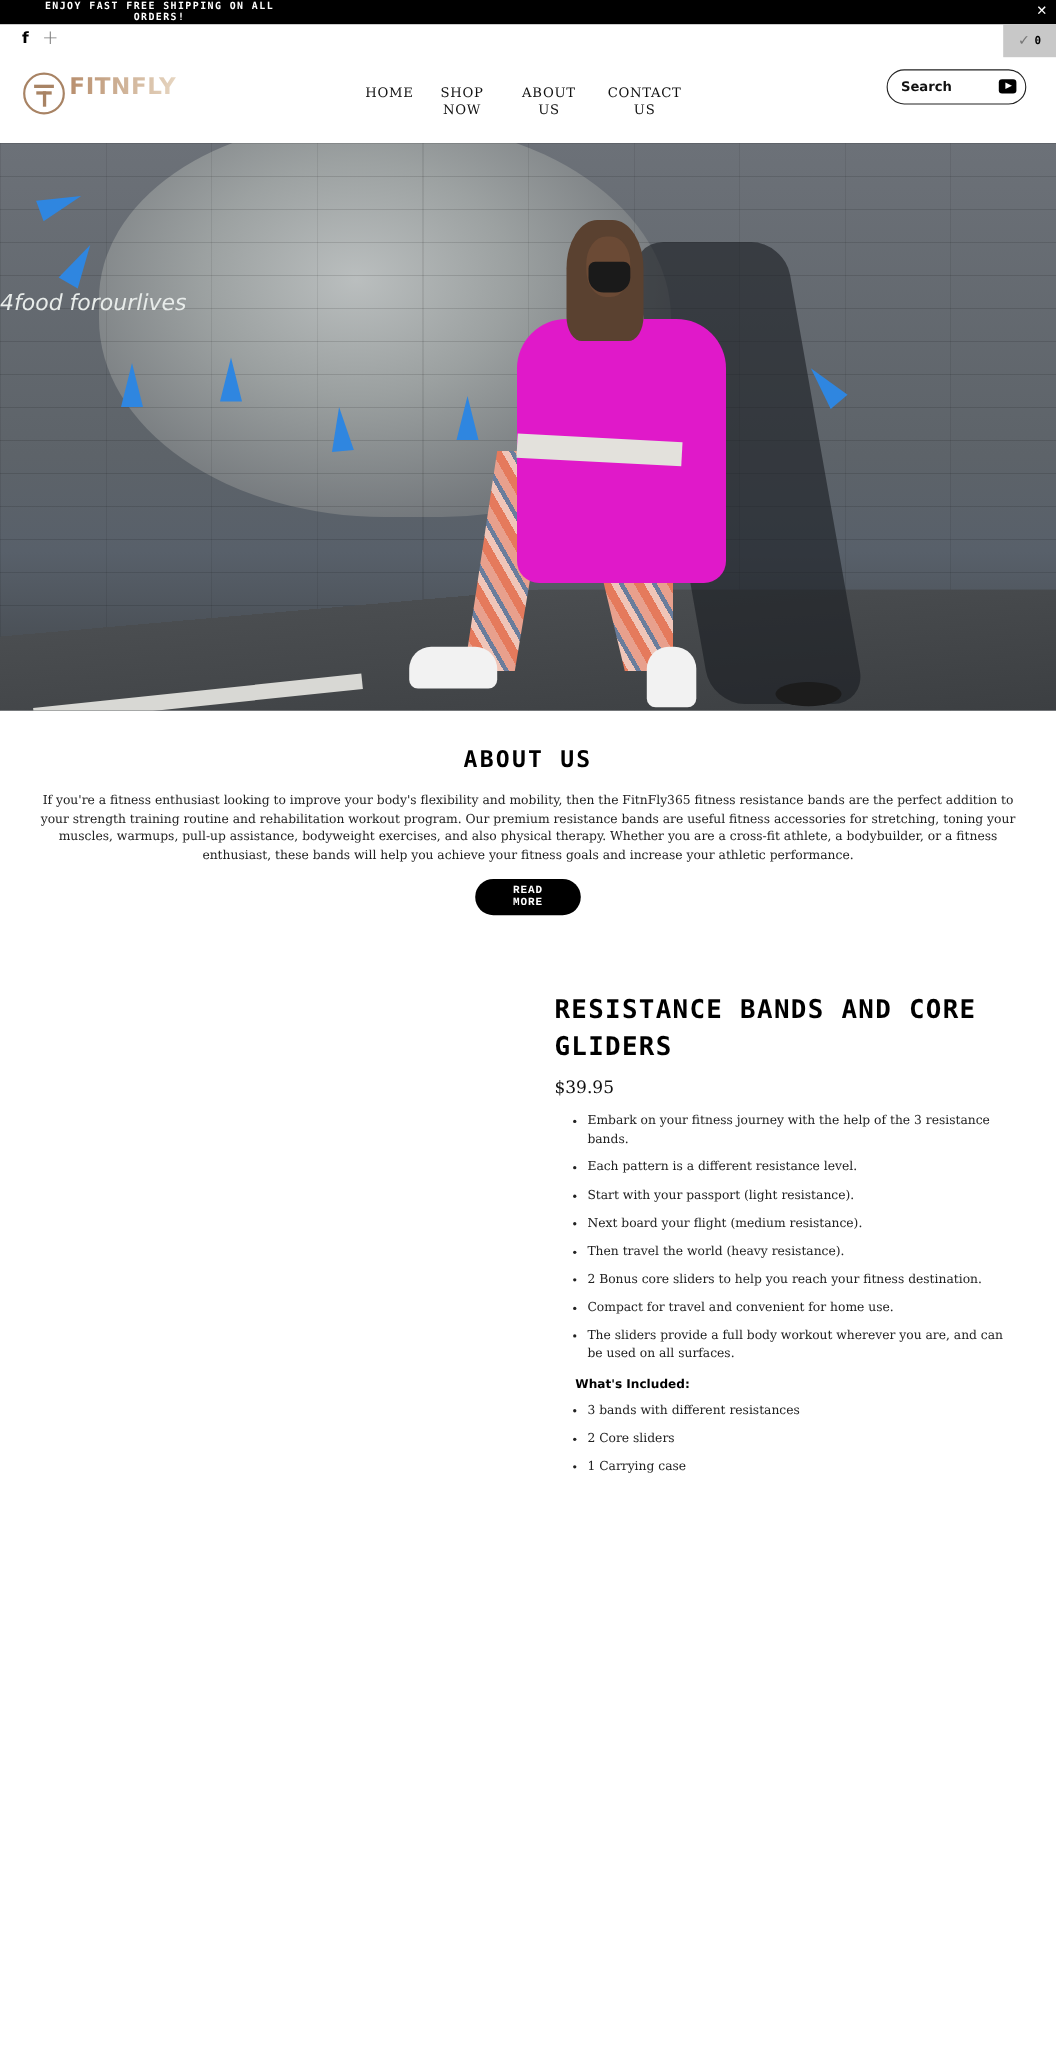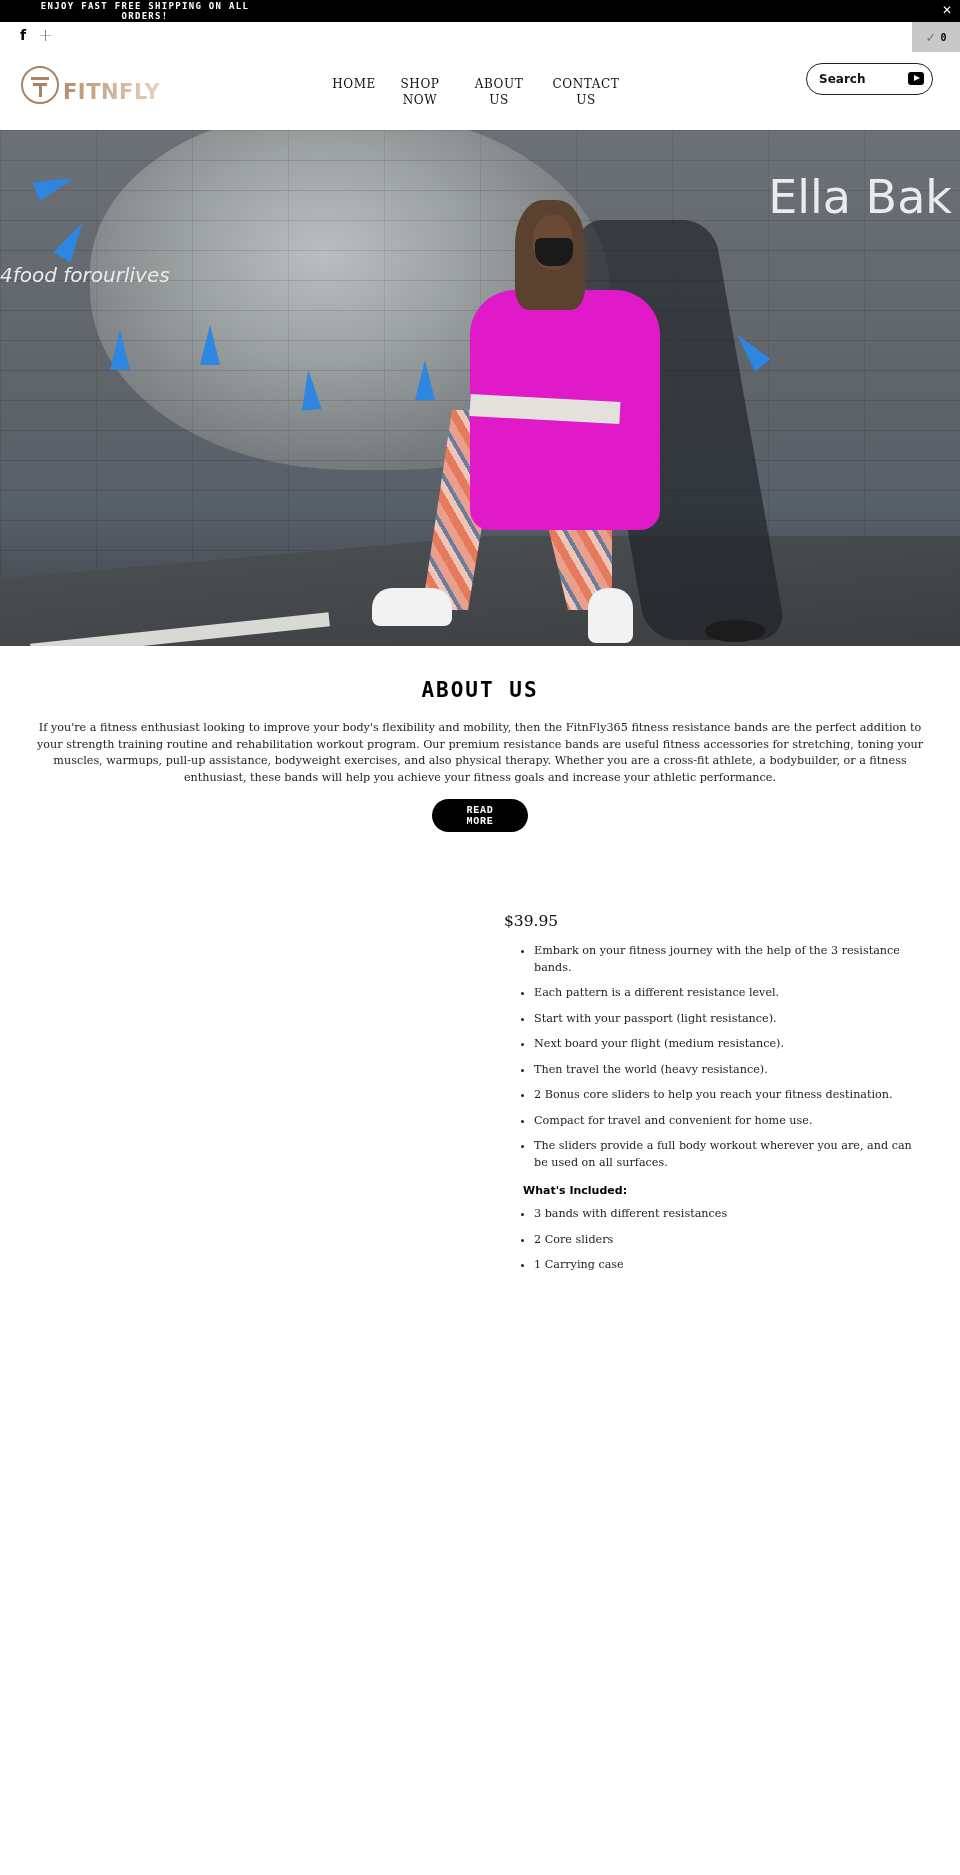--- a/index.html
+++ b/index.html
@@ -18,21 +18,21 @@
   .social .fb { font-family: "DejaVu Sans", sans-serif; font-weight: bold; font-size: 14px; color: #000; }
   .social .plus { font-family: "DejaVu Sans", sans-serif; font-size: 18px; color: #777; font-weight: 200; line-height: 14px; }
 
   
   .cart { position: absolute; right: 0; top: 22px; width: 48px; height: 30px; background: #c8c8c8;
     display: flex; align-items: center; justify-content: center; gap: 4px; }
   .cart .check { color: #777; font-size: 13px; font-family: "DejaVu Sans", sans-serif; }
   .cart .count { font-family: "DejaVu Sans Mono", monospace; font-weight: bold; font-size: 10px; color: #000; }
 
   
-  .logo { position: absolute; left: 21px; top: 66px; display: flex; align-items: flex-end; gap: 4px; }
+  .logo { position: absolute; left: 21px; top: 66px; display: flex; align-items: flex-start; gap: 4px; }
   .logo-mark { width: 38px; height: 38px; border: 2px solid #a88364; border-radius: 50%; position: relative; }
   .logo-mark .f1 { position: absolute; left: 8px; top: 9px; width: 18px; height: 3px; background: #a88364; }
   .logo-mark .f2 { position: absolute; left: 10px; top: 15px; width: 14px; height: 3px; background: #a88364; }
   .logo-mark .f3 { position: absolute; left: 16px; top: 15px; width: 3px; height: 14px; background: #a88364; }
   .logo-text { font-family: "DejaVu Sans", sans-serif; font-weight: bold; font-size: 21px; letter-spacing: 0.5px;
     background: linear-gradient(90deg, #b88f6e, #e6d5c0); -webkit-background-clip: text; background-clip: text; color: transparent; }
 
   
   .nav { position: absolute; top: 76px; left: 0; width: 908px; height: 40px; }
   .nav-item { position: absolute; text-align: center; font-family: "DejaVu Serif", serif; font-size: 12px; line-height: 16px;
@@ -129,21 +129,20 @@
 </nav>
 
 <div class="search">
   <input type="text" placeholder="Search" style="">
   <span class="search-btn"></span>
 </div>
 
 <div class="hero">
   <div class="mural"></div>
   <div class="bricks"></div>
-  <div class="graf-text">Ella Bak</div>
   <div class="graf-left">4food forourlives</div>
   <div class="blue" style="left:45px; top:35px; transform:rotate(70deg);"></div>
   <div class="blue" style="left:62px; top:90px; transform:rotate(30deg);"></div>
   <div class="blue" style="left:110px; top:200px;"></div>
   <div class="blue" style="left:200px; top:195px;"></div>
   <div class="blue" style="left:300px; top:240px; transform:rotate(-5deg);"></div>
   <div class="blue" style="left:415px; top:230px;"></div>
   <div class="blue" style="left:740px; top:200px; transform:rotate(-40deg);"></div>
   <div class="ground"></div>
   <div class="stripe"></div>
@@ -160,20 +159,21 @@
 </div>
 
 <h2 class="about-title">ABOUT US</h2>
 <p class="about-body">If you're a fitness enthusiast looking to improve your body's flexibility and mobility, then the FitnFly365 fitness resistance bands are the perfect addition to your strength training routine and rehabilitation workout program. Our premium resistance bands are useful fitness accessories for stretching, toning your muscles, warmups, pull-up assistance, bodyweight exercises, and also physical therapy. Whether you are a cross-fit athlete, a bodybuilder, or a fitness enthusiast, these bands will help you achieve your fitness goals and increase your athletic performance.</p>
 <button class="read-more">
   <span style="display:block; width:40px;">READ MORE</span>
 </button>
 
 <div class="product-image"></div>
 <div class="product">
+  <h1 class="product-title">RESISTANCE BANDS AND CORE GLIDERS</h1>
   <div class="product-price">$39.95</div>
   <ul class="features">
     <li>Embark on your fitness journey with the help of the 3 resistance bands.</li>
     <li>Each pattern is a different resistance level.</li>
     <li>Start with your passport (light resistance).</li>
     <li>Next board your flight (medium resistance).</li>
     <li>Then travel the world (heavy resistance).</li>
     <li>2 Bonus core sliders to help you reach your fitness destination.</li>
     <li>Compact for travel and convenient for home use.</li>
     <li>The sliders provide a full body workout wherever you are, and can be used on all surfaces.</li>

